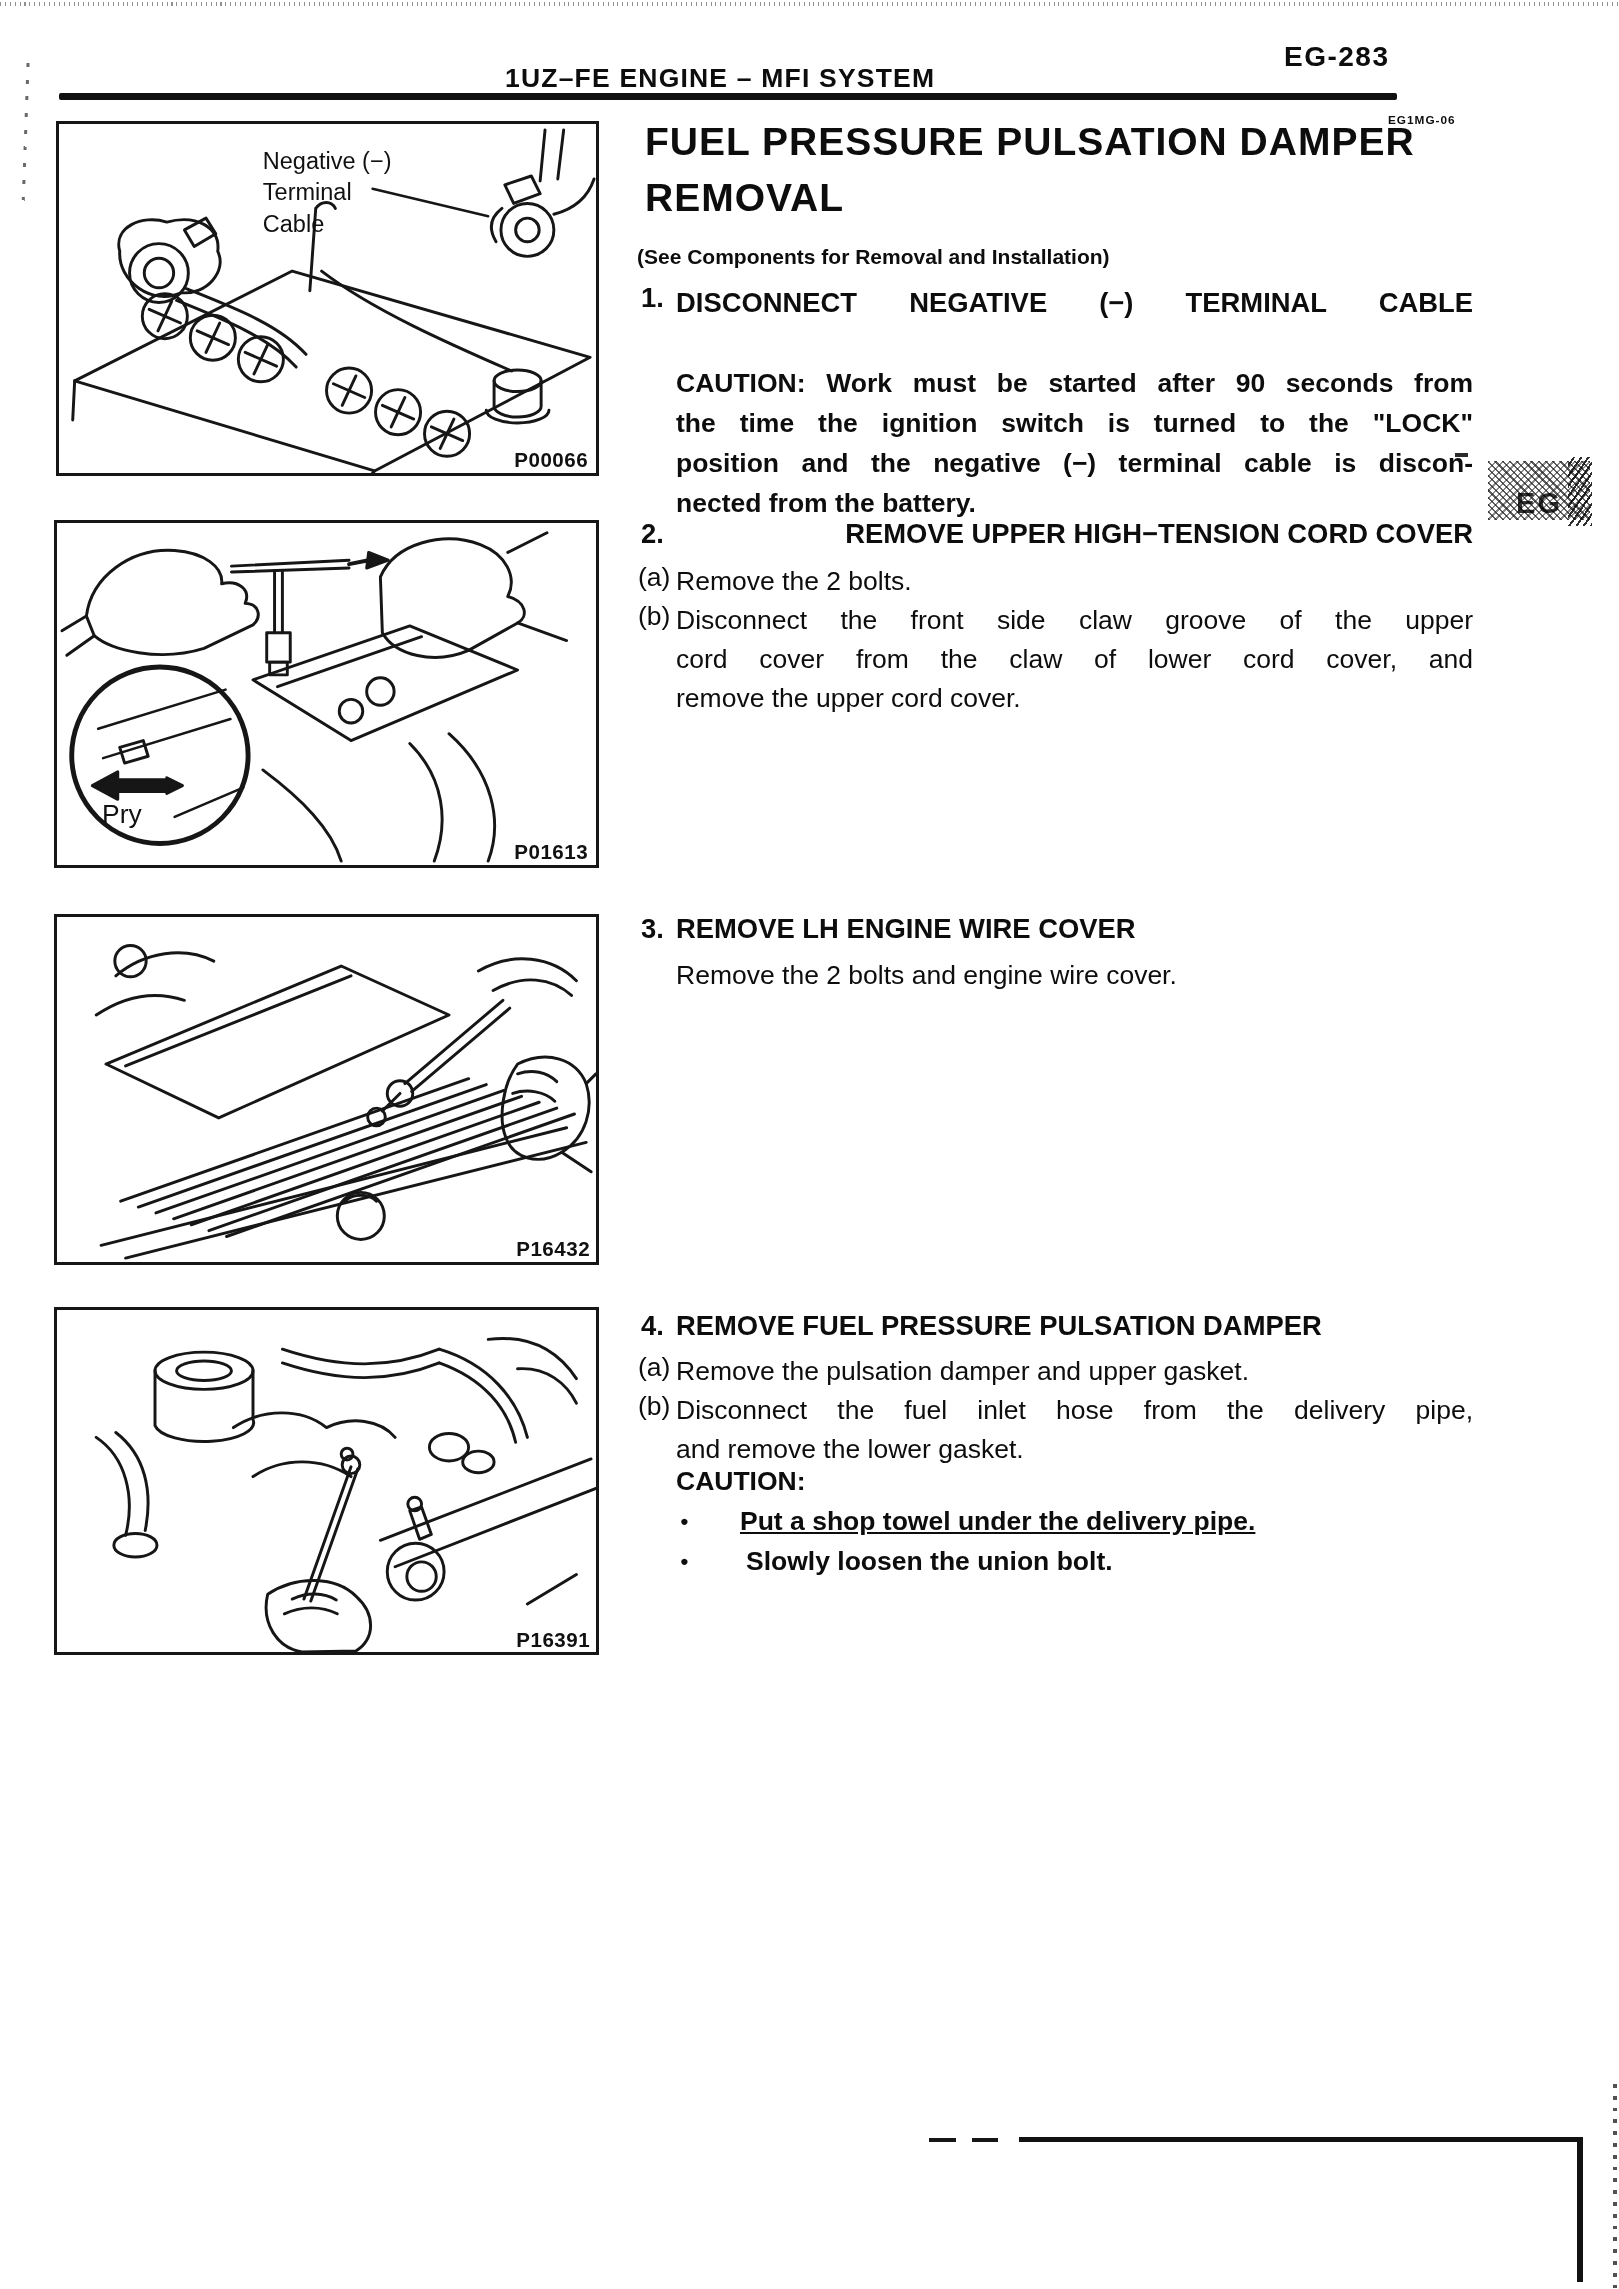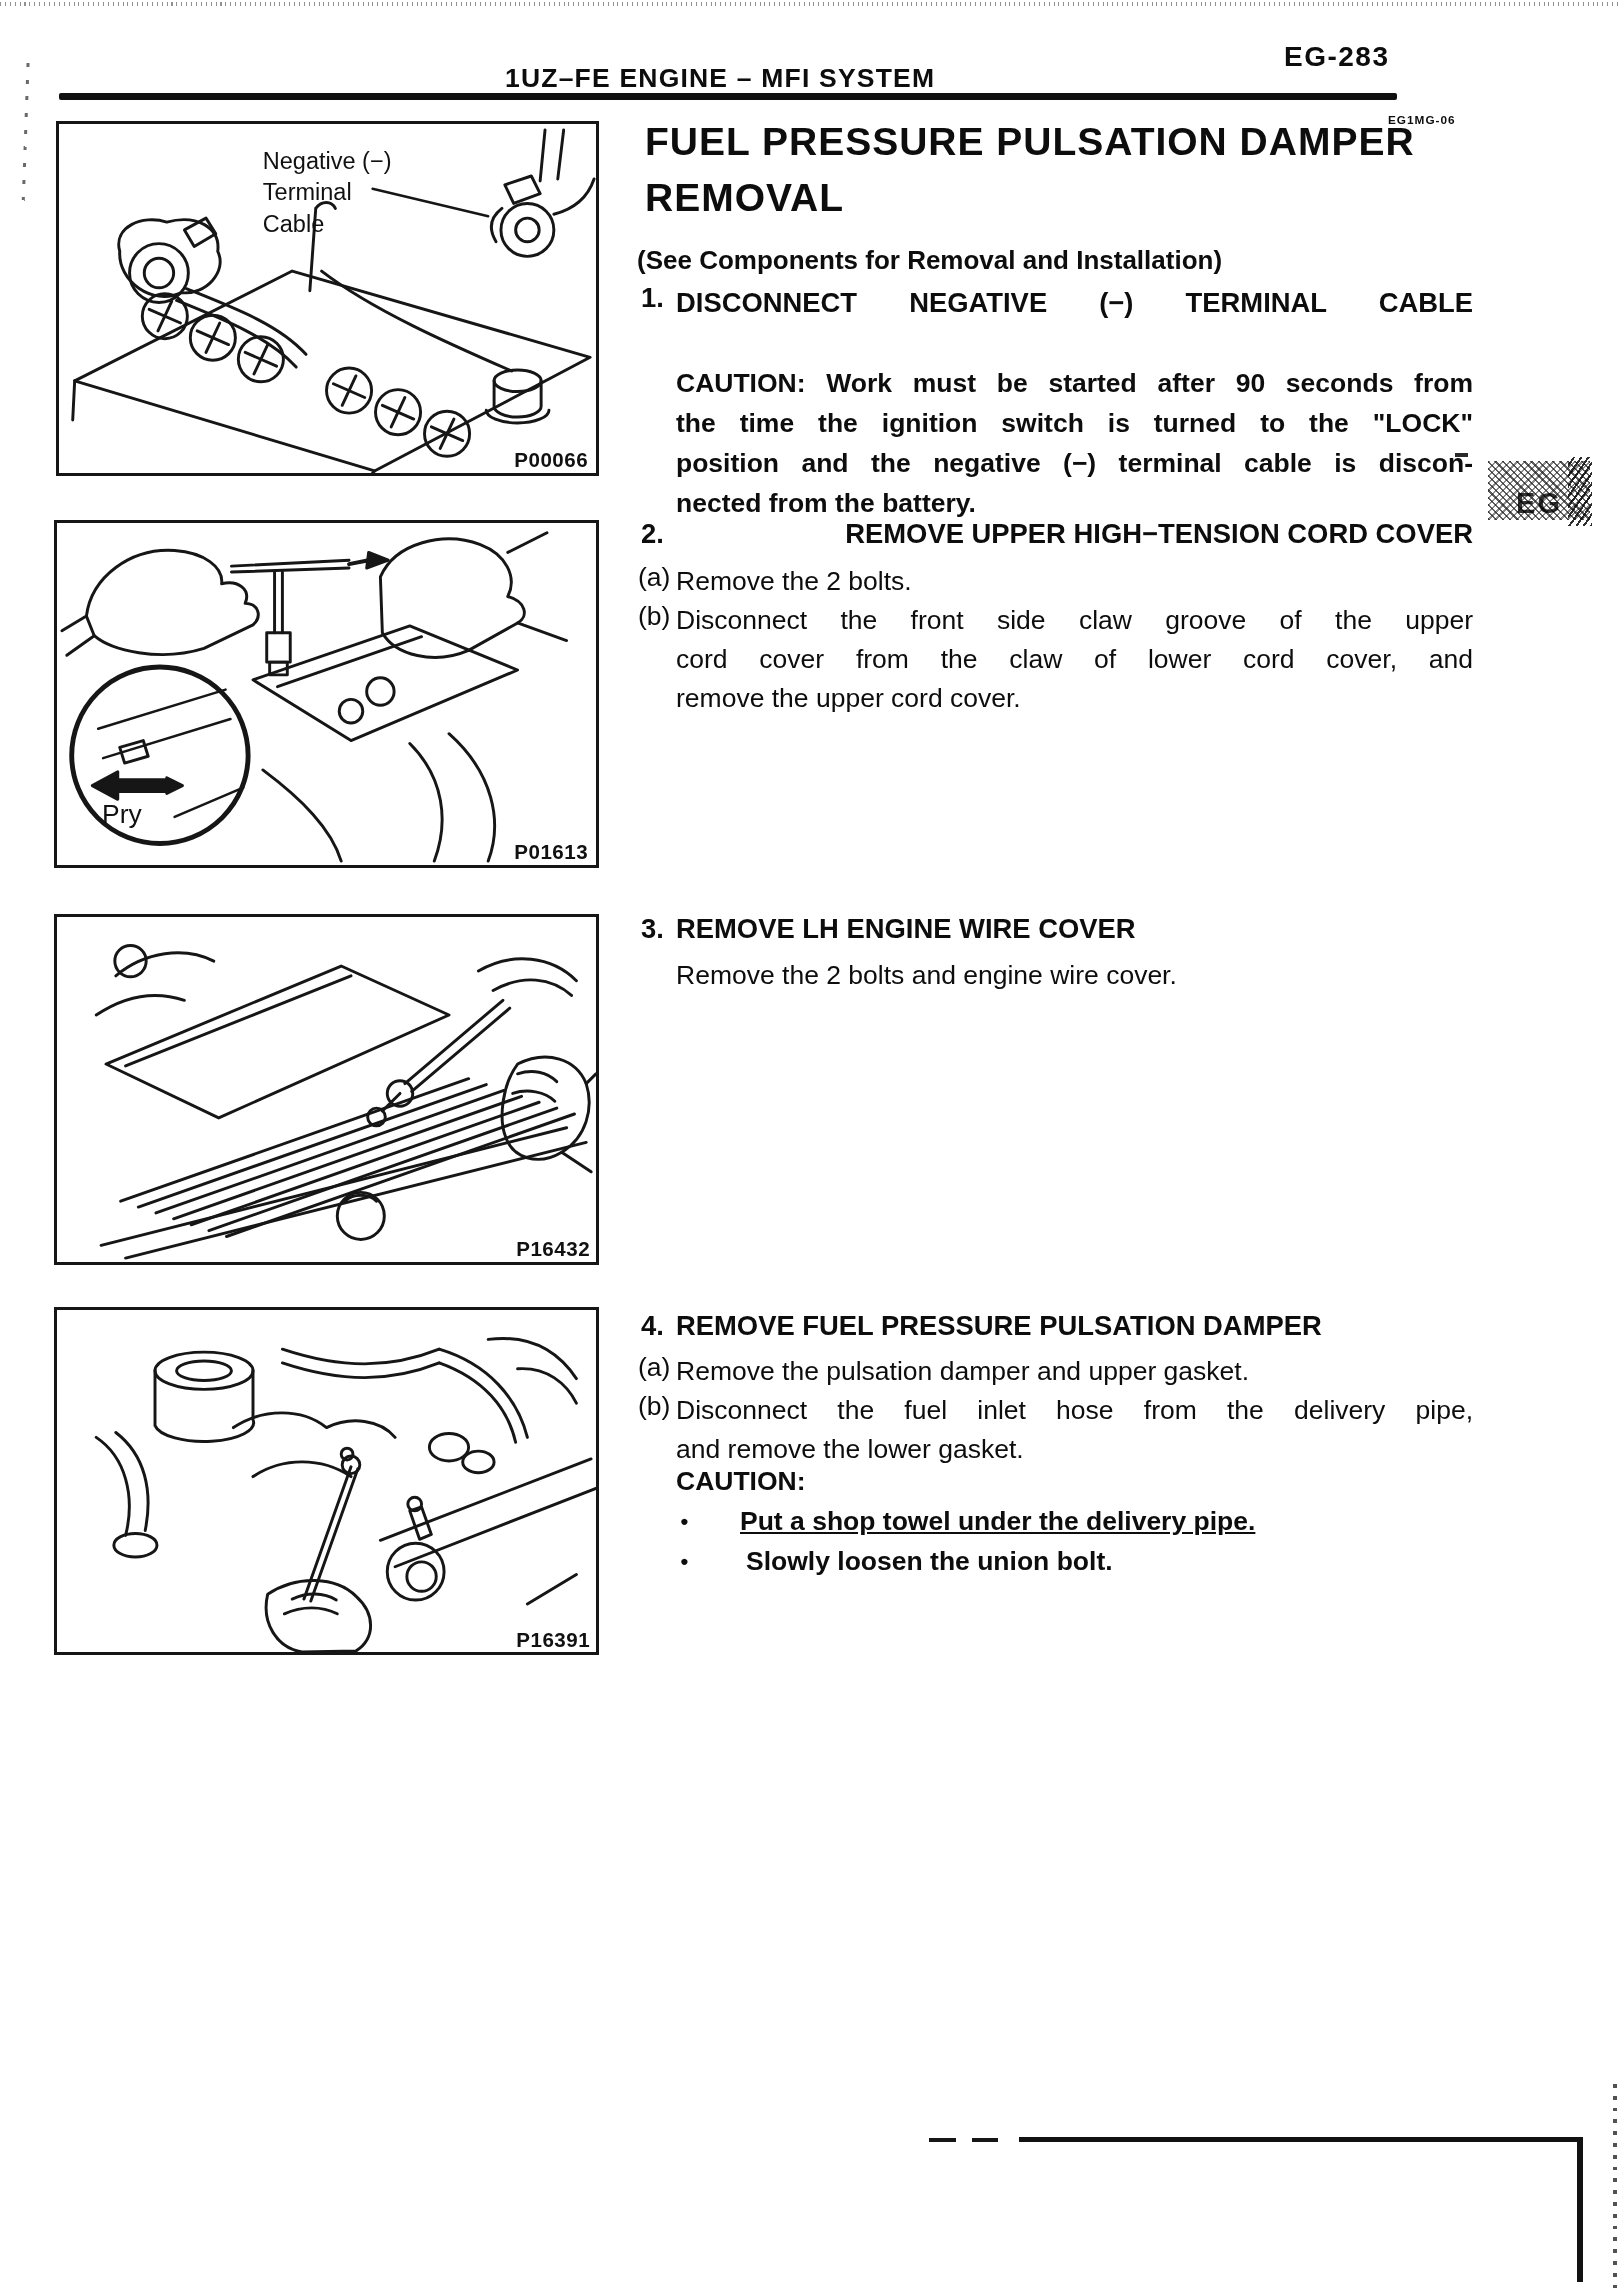--- a/index.html
+++ b/index.html
@@ -10,21 +10,21 @@
   }
   .abs{position:absolute;}
   
   .hdr-title{left:505px;top:63px;font-size:26.5px;font-weight:bold;letter-spacing:1.2px;}
   .hdr-page{left:1284px;top:41px;font-size:28px;font-weight:bold;letter-spacing:1.5px;}
   .hdr-rule{left:59px;top:93px;width:1338px;height:6.9px;background:#101010;border-radius:2px;}
   .doc-code{left:1388px;top:113px;font-size:11.8px;font-weight:bold;letter-spacing:1px;text-align:right;}
   
   .title1{left:645px;top:120px;font-size:39px;font-weight:bold;letter-spacing:1px;}
   .title2{left:645px;top:176px;font-size:39px;font-weight:bold;letter-spacing:1px;}
-  .subtitle{left:637px;top:245px;font-size:26px;font-weight:bold;}
+  .subtitle{left:637px;top:245px;font-size:21px;font-weight:bold;}
   
   .stepnum{font-size:27.4px;font-weight:bold;}
   .stephead{font-size:27.4px;font-weight:bold;width:797px;}
   .sublabel{font-size:26.5px;}
   .bodytext{font-size:26.5px;line-height:39px;width:797px;}
   .jline{text-align:justify;text-align-last:justify;}
   .caution{font-size:26.5px;font-weight:bold;line-height:40px;width:797px;}
   .bullet-dot{font-size:14.7px;line-height:14.7px;}
   .bullettext{font-size:26.5px;font-weight:bold;}
   

